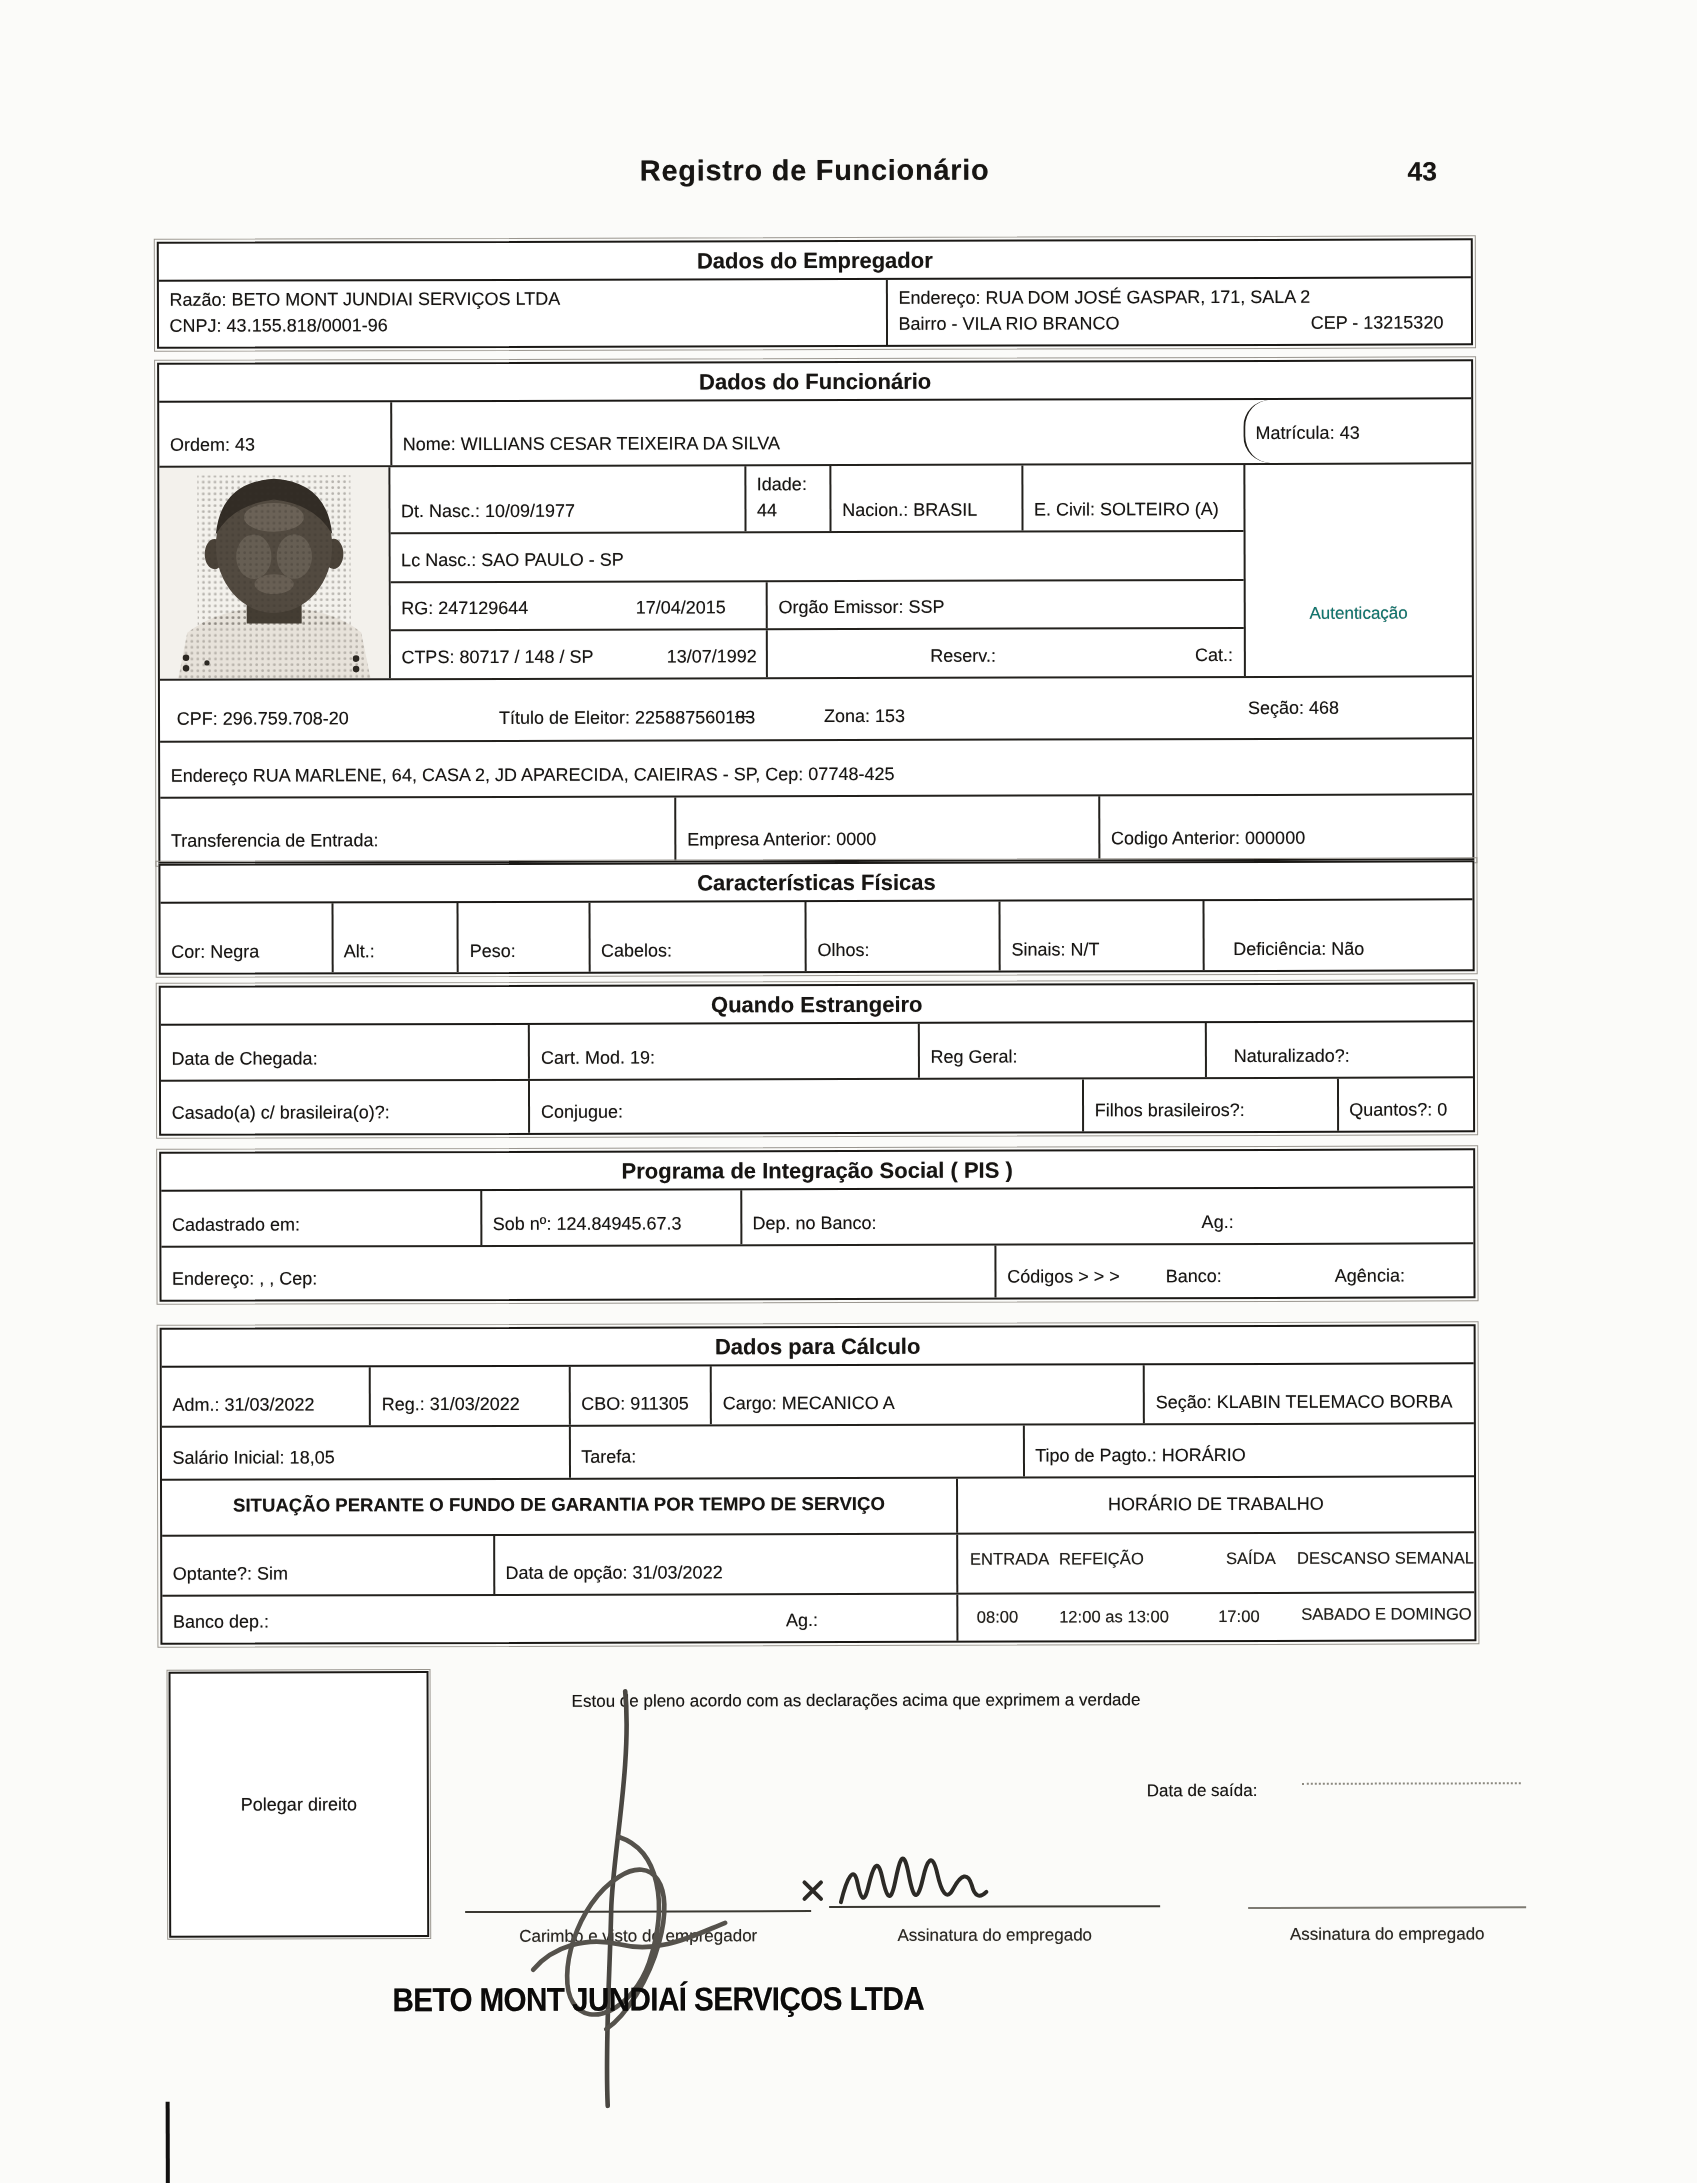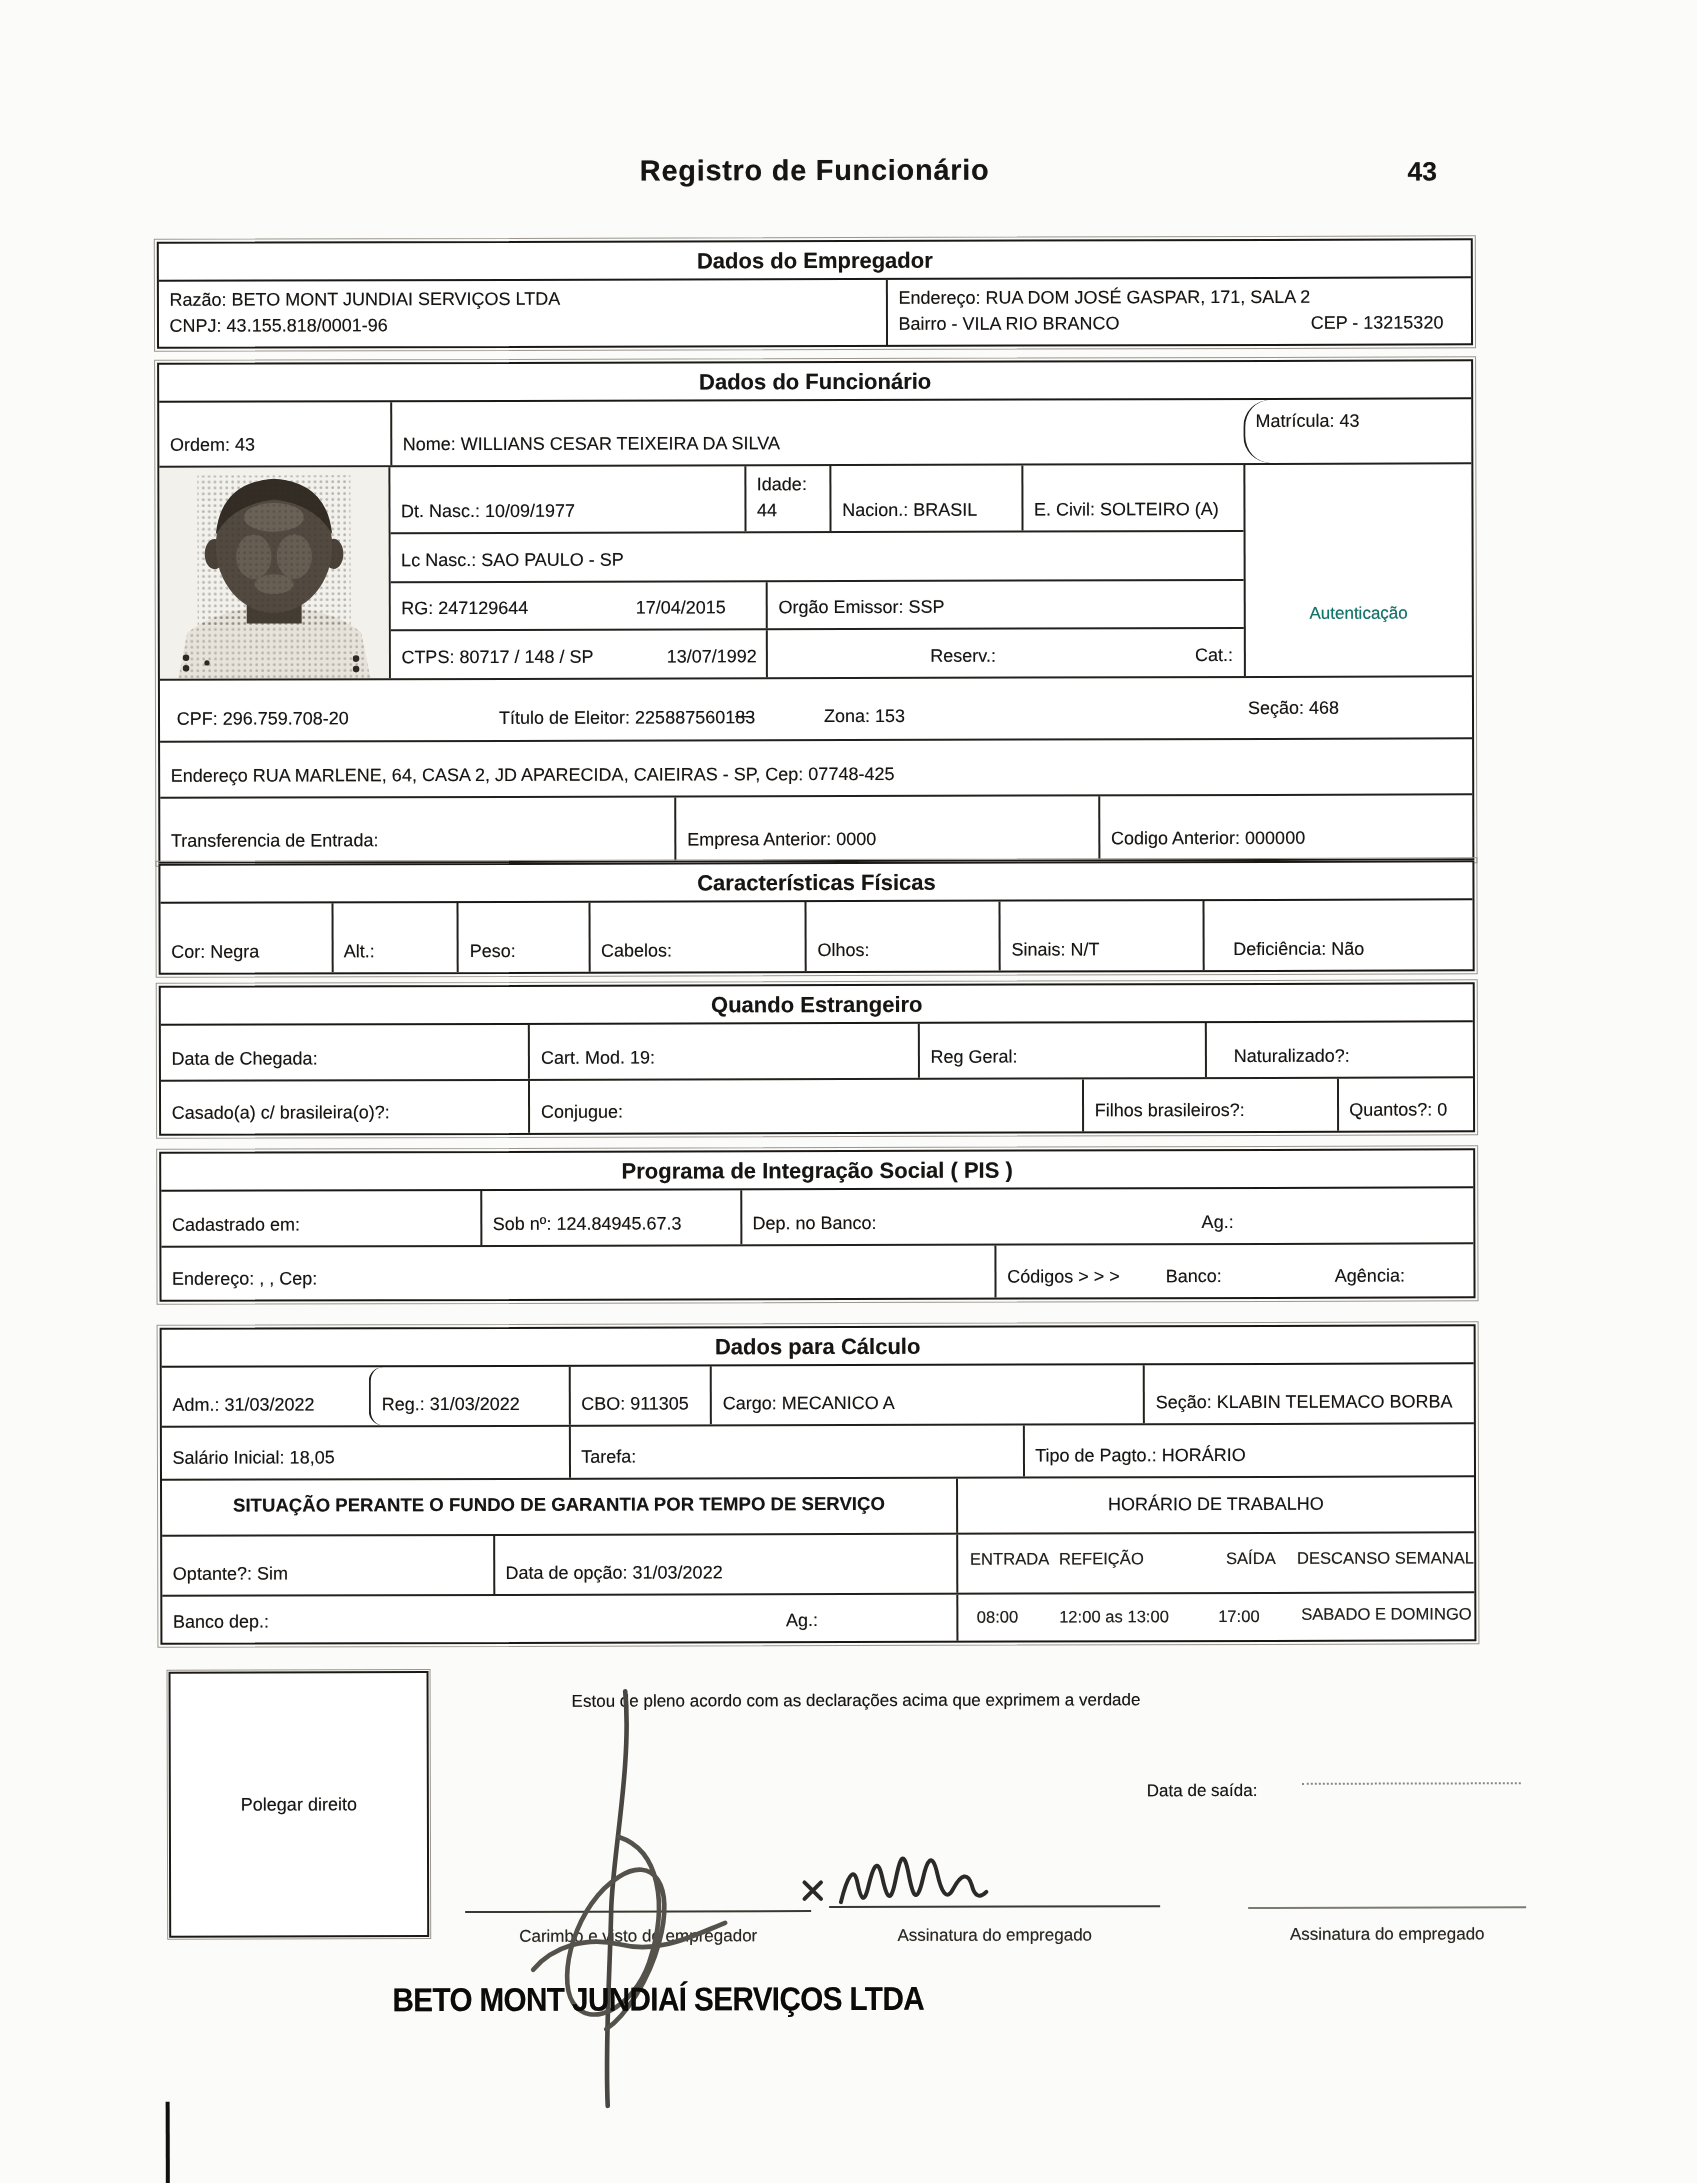--- a/index.html
+++ b/index.html
@@ -86,21 +86,21 @@
       </div>
     </div>
   </section>
 
   <section class="sec" style="top:361px;">
     <div class="sec-title txt">Dados do Funcionário</div>
 
     <div class="row" style="height:63px;">
       <div class="cell txt" style="flex:0 0 17.6%;">Ordem: 43</div>
       <div class="cell txt" style="flex:1;">Nome: WILLIANS CESAR TEIXEIRA DA SILVA</div>
-      <div class="cell txt" style="flex:0 0 17.4%;justify-content:flex-start;padding-top:8px;border-radius:27px;">Matrícula: 43</div>
+      <div class="cell txt" style="flex:0 0 17.4%;justify-content:flex-start;padding-top:20px;border-radius:27px;">Matrícula: 43</div>
     </div>
 
     <div class="row" style="height:213px;">
       <div class="photo-col">
         <svg width="100%" height="100%" viewBox="0 0 350 322" preserveAspectRatio="none">
           <defs>
             <pattern id="ht" width="9" height="9" patternUnits="userSpaceOnUse">
               <circle cx="4" cy="4" r="2.1" fill="#37322b"></circle>
             </pattern>
           </defs>
@@ -222,21 +222,21 @@
         <span style="margin-left:46px;">Banco:</span>
         <span style="margin-left:113px;">Agência:</span>
       </div>
     </div>
   </section>
 
   <section class="sec" style="top:1326px;">
     <div class="sec-title txt">Dados para Cálculo</div>
     <div class="row" style="height:58px;">
       <div class="cell txt" style="flex:0 0 15.8%;">Adm.: 31/03/2022</div>
-      <div class="cell txt" style="flex:0 0 15.2%;border-radius:14px;">Reg.: 31/03/2022</div>
+      <div class="cell txt" style="flex:0 0 15.2%;">Reg.: 31/03/2022</div>
       <div class="cell txt" style="flex:0 0 10.8%;">CBO: 911305</div>
       <div class="cell txt" style="flex:0 0 33%;">Cargo: MECANICO A</div>
       <div class="cell txt" style="flex:1;">Seção: KLABIN TELEMACO BORBA</div>
     </div>
     <div class="row" style="height:53px;">
       <div class="cell txt" style="flex:0 0 31%;">Salário Inicial: 18,05</div>
       <div class="cell txt" style="flex:0 0 34.6%;">Tarefa:</div>
       <div class="cell txt" style="flex:1;">Tipo de Pagto.: HORÁRIO</div>
     </div>
     <div class="row" style="height:56px;">

